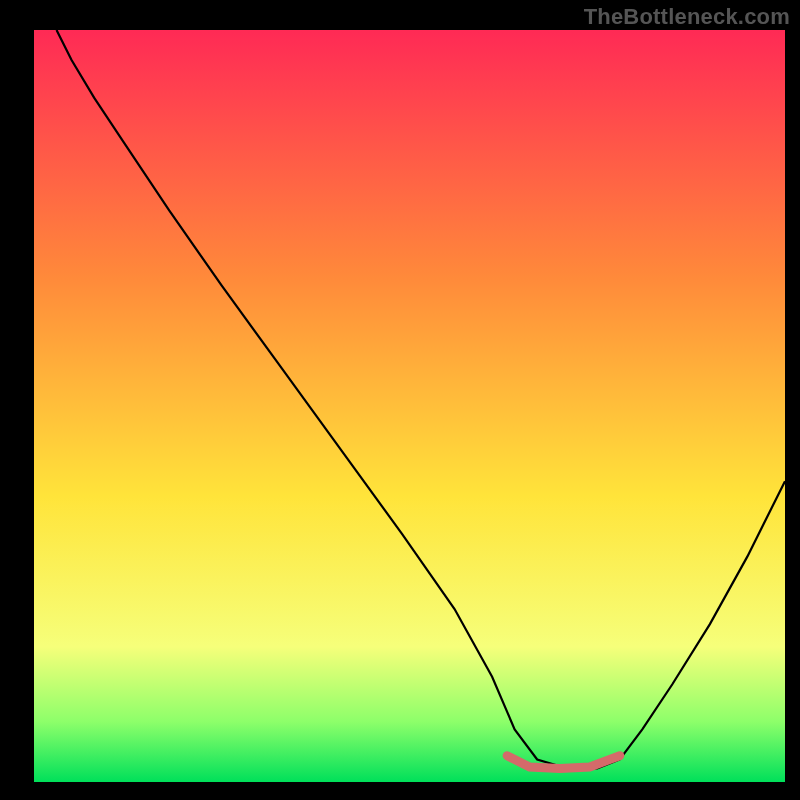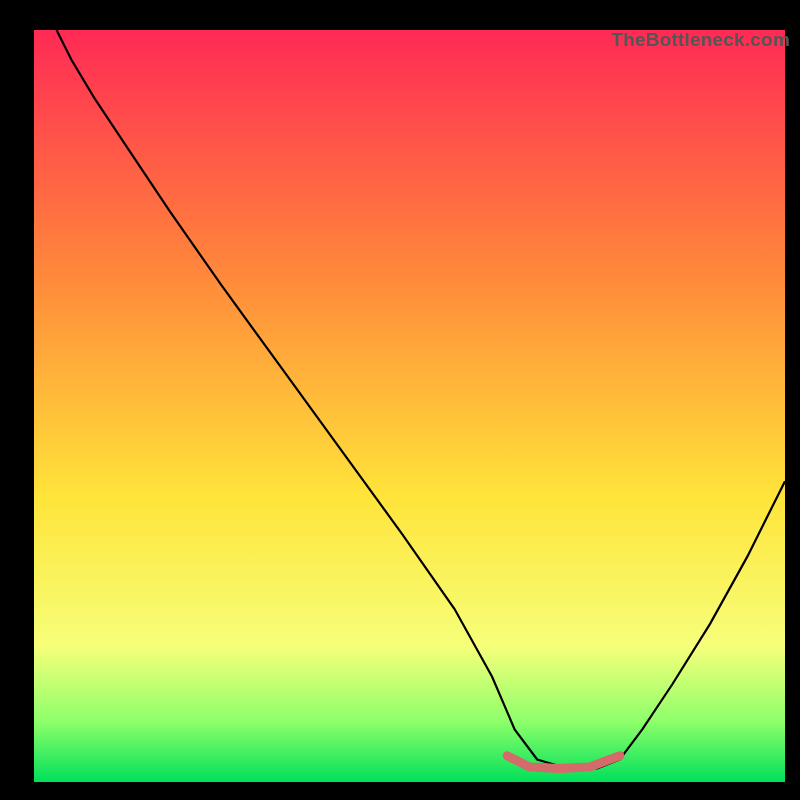--- a/index.html
+++ b/index.html
@@ -15,25 +15,24 @@
     position: relative;
     width: 800px;
     height: 800px;
     background: #000;
   }
   .watermark {
     position: absolute;
     top: 4px;
     right: 10px;
     color: #555;
-    font-size: 19px;
+    font-size: 22px;
     font-weight: bold;
     z-index: 5;
     letter-spacing: 0.2px;
-    margin-top: 25px;
   }
   svg.plot {
     position: absolute;
     top: 0;
     left: 0;
   }
 </style>
 </head>
 <body>
 <div class="frame">

